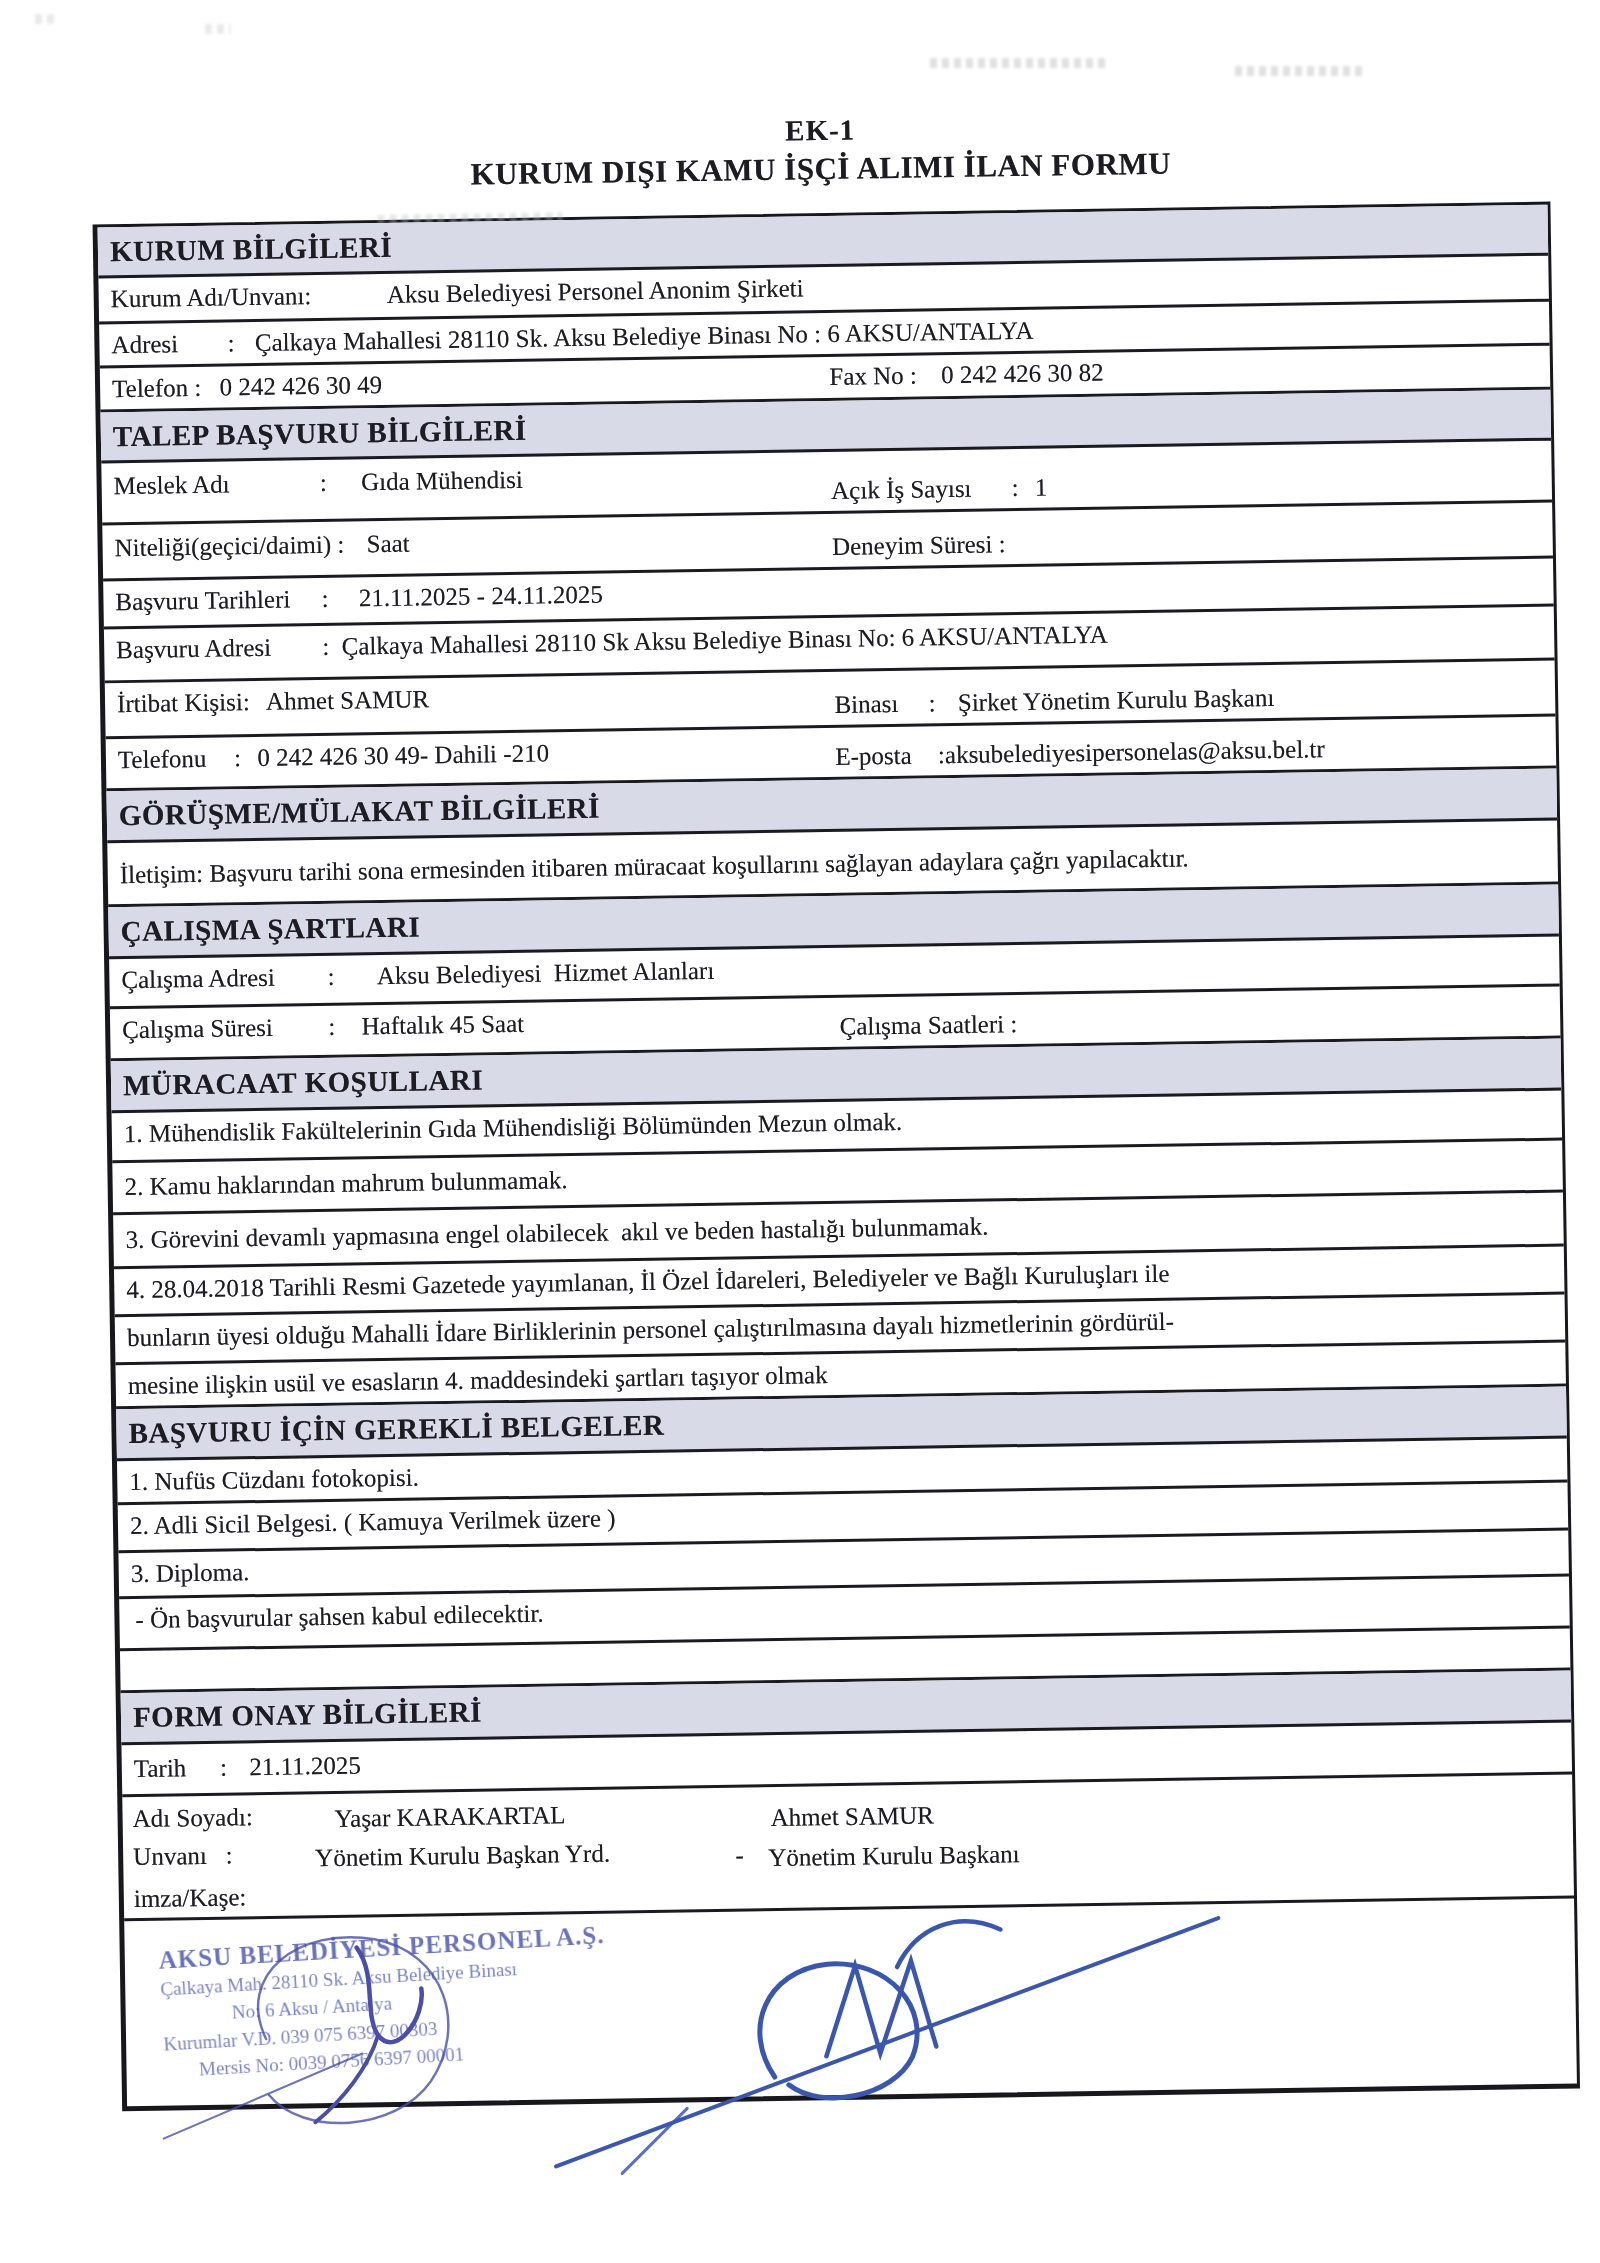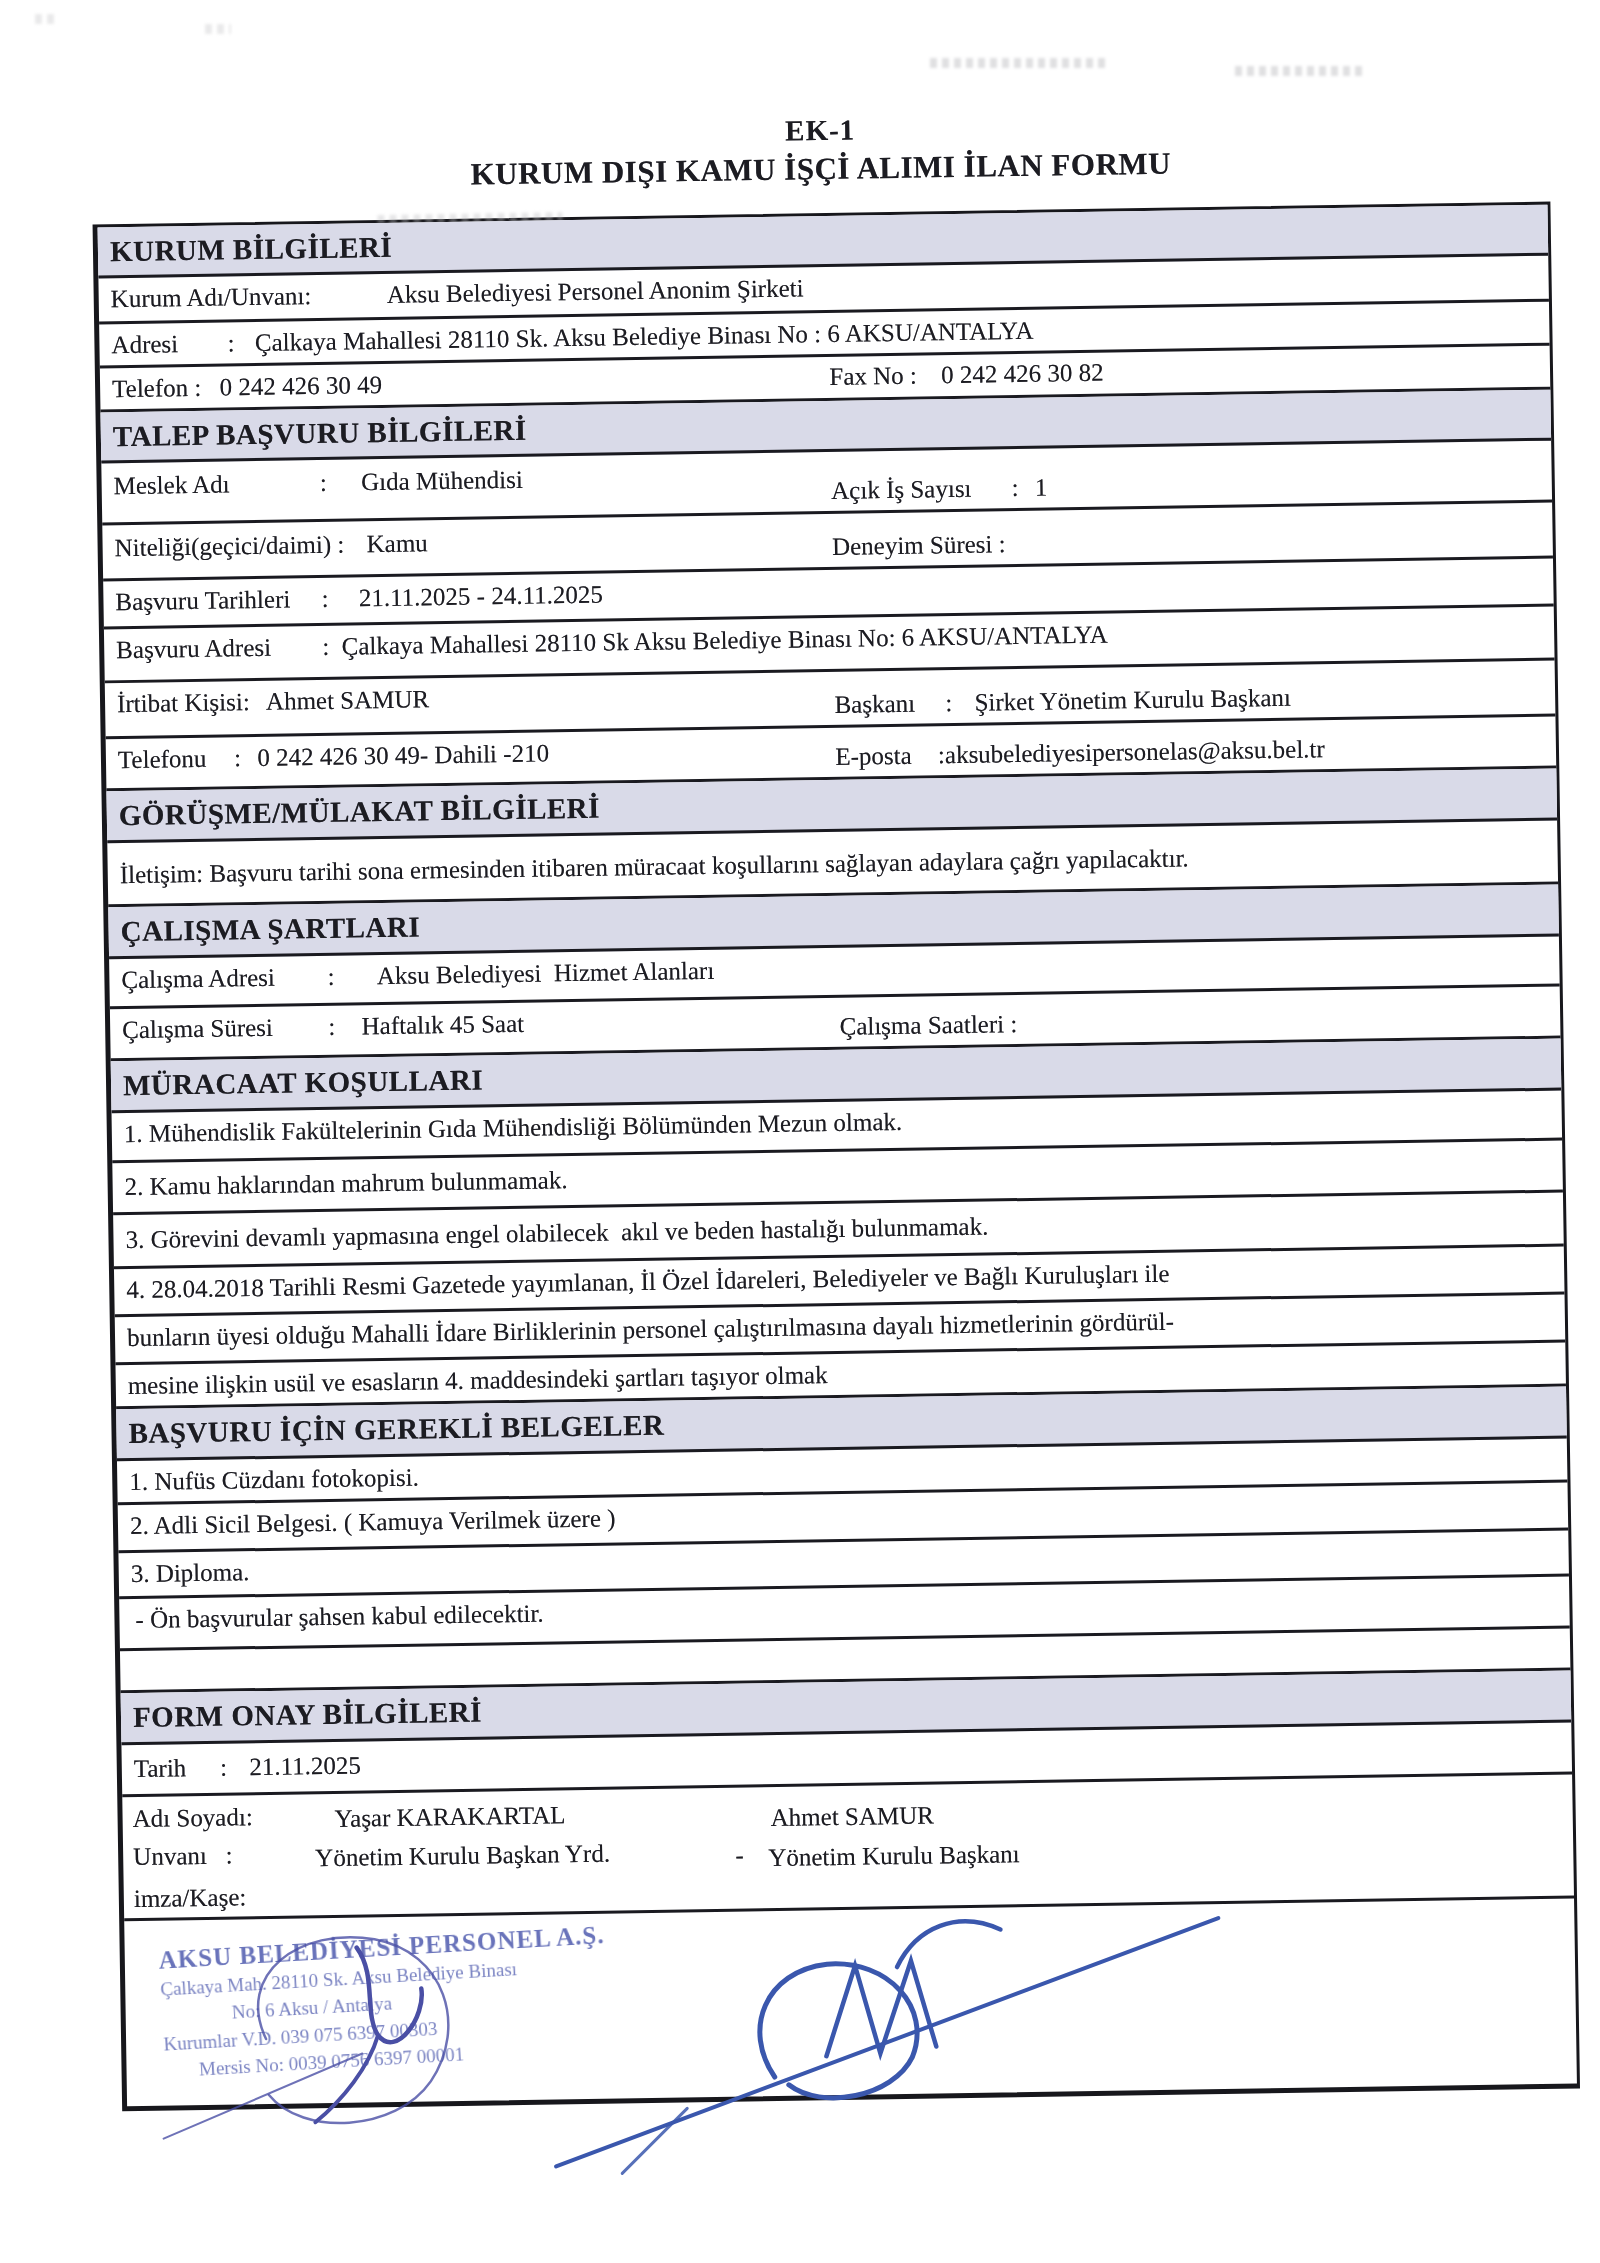--- a/index.html
+++ b/index.html
@@ -102,21 +102,21 @@
         <span class="val" style="margin-left:28px">Gıda Mühendisi</span>
         <span class="right">
           <span class="lbl">Açık İş Sayısı</span>
           <span class="sep" style="margin-left:34px">:</span>
           <span class="val" style="margin-left:10px">1</span>
         </span>
       </div>
 
       <div class="row tall" style="min-height:56px">
         <span class="lbl">Niteliği(geçici/daimi) :</span>
-        <span class="val" style="margin-left:16px">Kamu</span>
+        <span class="val" style="margin-left:16px">Saat</span>
         <span class="right">
           <span class="lbl">Deneyim Süresi :</span>
         </span>
       </div>
 
       <div class="row" style="min-height:48px">
         <span class="lbl w200">Başvuru Tarihleri</span>
         <span class="sep">:</span>
         <span class="val" style="margin-left:24px">21.11.2025 - 24.11.2025</span>
       </div>
@@ -124,21 +124,21 @@
       <div class="row" style="min-height:54px">
         <span class="lbl w200">Başvuru Adresi</span>
         <span class="sep">:</span>
         <span class="val" style="margin-left:6px">Çalkaya Mahallesi 28110 Sk Aksu Belediye Binası No: 6 AKSU/ANTALYA</span>
       </div>
 
       <div class="row" style="min-height:56px">
         <span class="lbl">İrtibat Kişisi:</span>
         <span class="val" style="margin-left:10px">Ahmet SAMUR</span>
         <span class="right">
-          <span class="lbl">Başkanı</span>
+          <span class="lbl">Binası</span>
           <span class="sep" style="margin-left:24px">:</span>
           <span class="val" style="margin-left:16px">Şirket Yönetim Kurulu Başkanı</span>
         </span>
       </div>
 
       <div class="row" style="min-height:52px">
         <span class="lbl w110">Telefonu</span>
         <span class="sep">:</span>
         <span class="val" style="margin-left:10px">0 242 426 30 49- Dahili -210</span>
         <span class="right">

